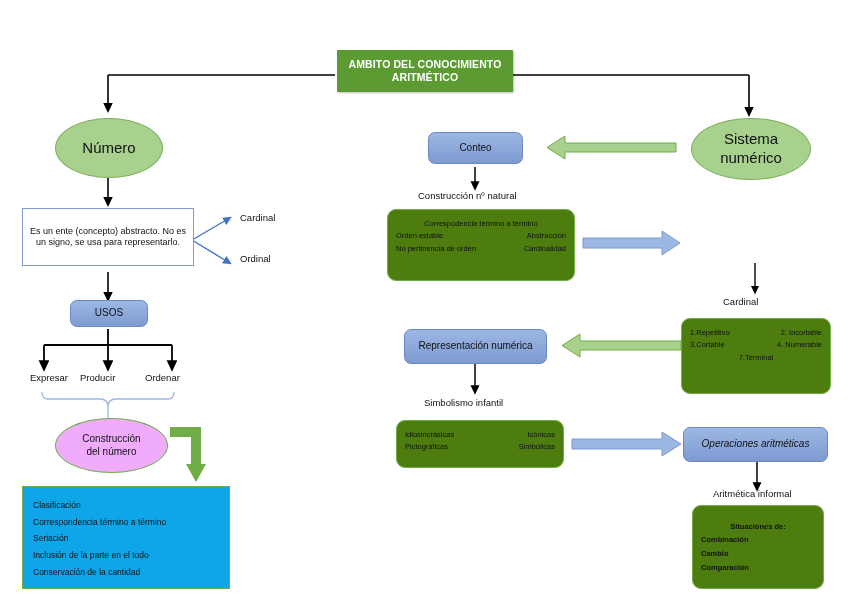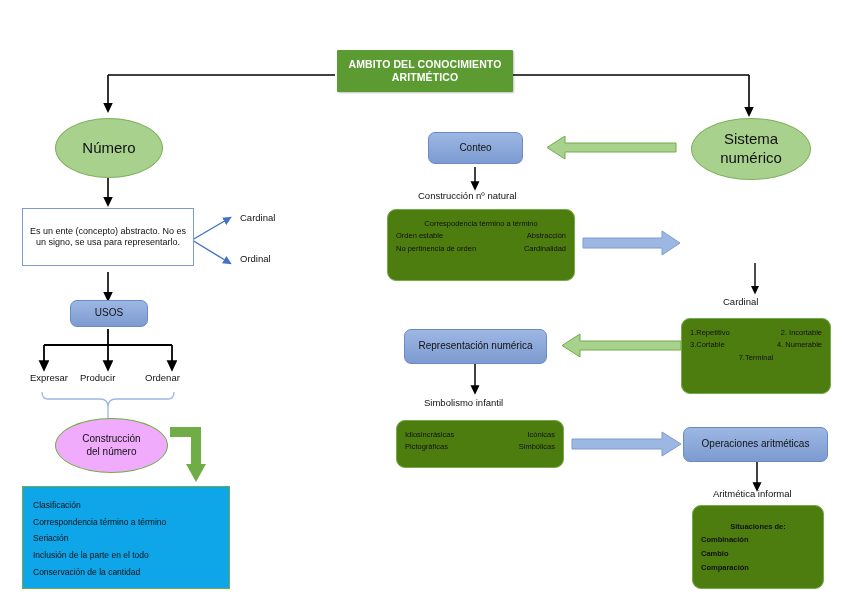--- a/index.html
+++ b/index.html
@@ -236,21 +236,21 @@
         <span>2.  Incortable</span>
       </div>
       <div class="row">
         <span>3.Cortable</span>
         <span>4. Numerable</span>
       </div>
       <div class="ctr">7.Terminal</div>
     </div>
   </div>
 
-  <div class="node blue-box" style="left:683px;top:427px;width:145px;height:35px;">
+  <div class="node blue-box" style="left:683px;top:427px;width:145px;height:35px;font-style:italic;">
     <span>Operaciones aritméticas</span>
   </div>
 
   <div class="plain-label" style="left:713px;top:488px;">
     <span>Aritmética informal</span>
   </div>
 
   <div class="node green-outline-round" style="left:692px;top:505px;width:132px;height:84px;">
     <div class="stackbox">
       <div class="hdr">Situaciones de:</div>

